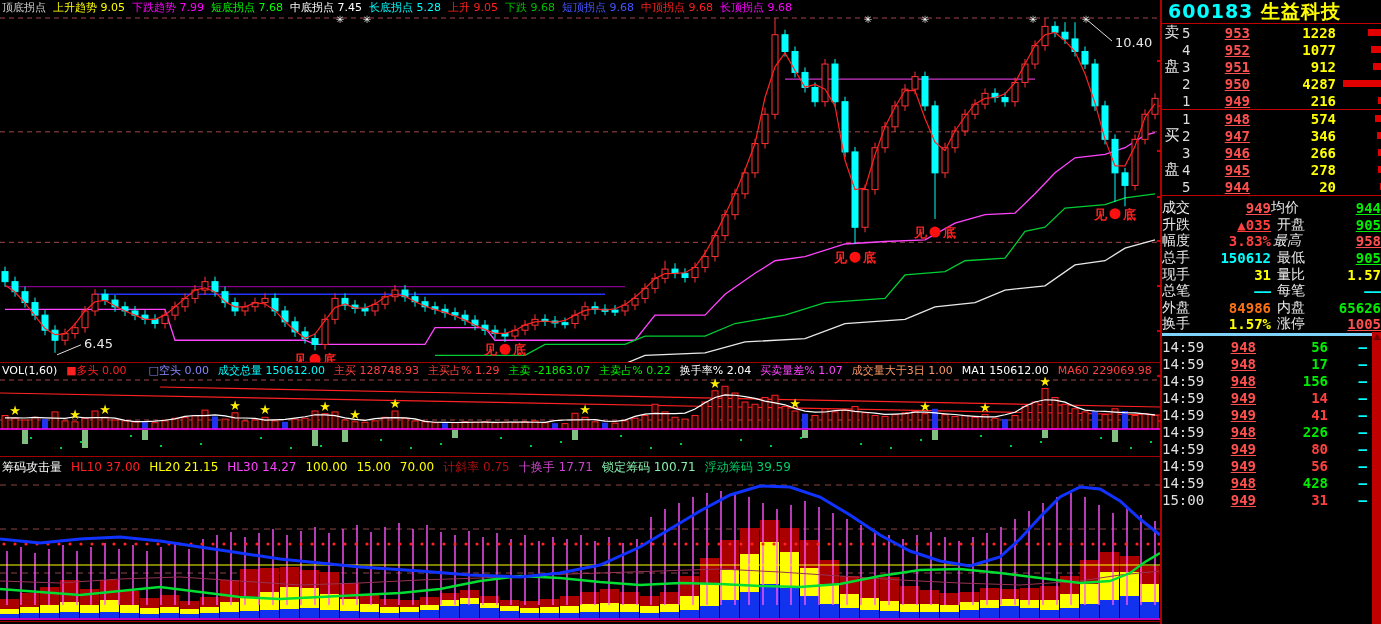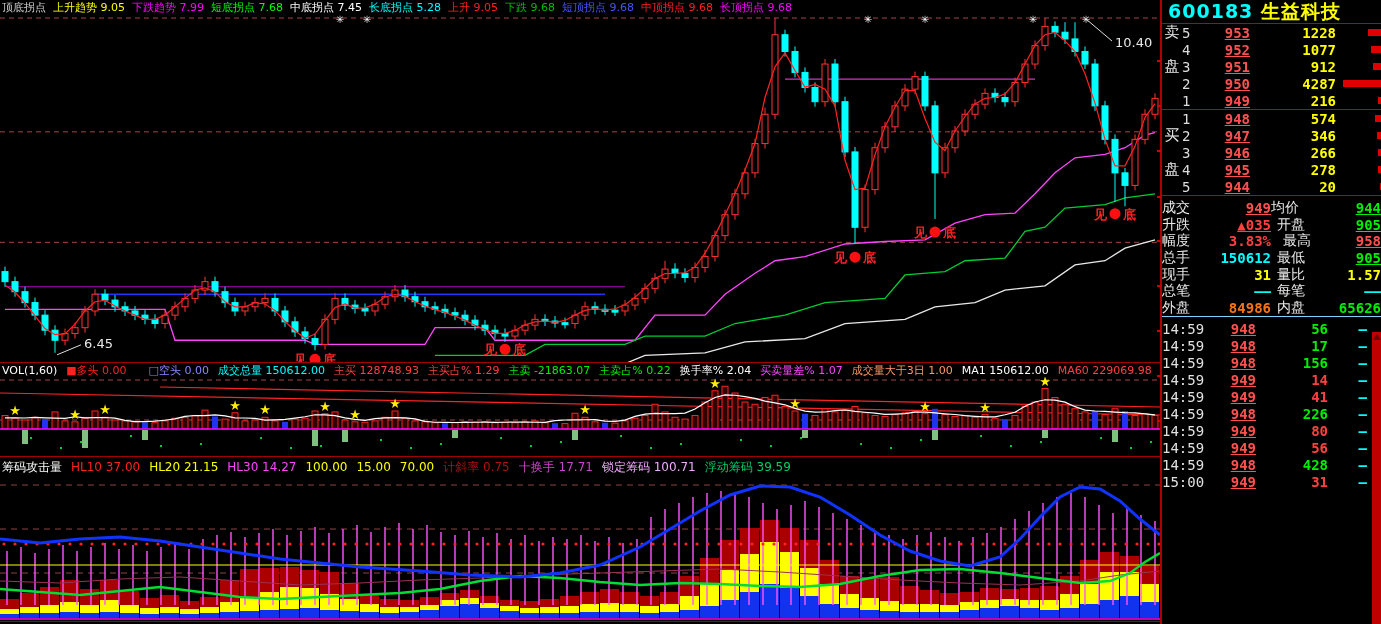--- a/index.html
+++ b/index.html
@@ -527,21 +527,21 @@
   <div class="pane-header" id="chip-header" style="top:458px;height:18px;font-size:12px">
       <span style="color: rgb(255, 255, 255);">筹码攻击量 </span>
       <span style="color: rgb(255, 32, 32);">HL10 37.00</span>
       <span style="color: rgb(255, 255, 0);">HL20 21.15</span>
       <span style="color: rgb(255, 68, 255);">HL30 14.27</span>
       <span style="color: rgb(255, 255, 0);">100.00</span>
       <span style="color: rgb(255, 255, 0);">15.00</span>
       <span style="color: rgb(255, 255, 0);">70.00</span>
       <span style="color: rgb(176, 16, 16);">计斜率 0.75</span>
       <span style="color: rgb(204, 68, 204);">十换手 17.71</span>
-      <span style="color: #f0abfc;">锁定筹码 100.71</span>
+      <span style="color: #86efac;">锁定筹码 100.71</span>
       <span style="color: rgb(0, 204, 102);">浮动筹码 39.59</span>
     </div>
   <svg id="chip-svg" width="1160" height="144" style="top:477px">
       <line x1="0" y1="8" x2="1160" y2="8" stroke="#8b4545" stroke-width="1" stroke-dasharray="6,5"></line>
       <line x1="0" y1="52" x2="1160" y2="52" stroke="#8b4545" stroke-width="1" stroke-dasharray="6,5"></line>
       <line x1="0" y1="96" x2="1160" y2="96" stroke="#8b4545" stroke-width="1" stroke-dasharray="6,5"></line>
       <rect x="0" y="137" width="19" height="4" fill="#1133ee"></rect>
       <rect x="0" y="132" width="19" height="5" fill="#ffff00"></rect>
       <rect x="0" y="122" width="19" height="10" fill="#aa0000"></rect>
       <rect x="20" y="136" width="19" height="5" fill="#1133ee"></rect>
@@ -1005,37 +1005,37 @@
         <div class="bookrow">
           <div class="sidechar"></div>
           <div class="lvl">5</div>
           <div class="px">944</div>
           <div class="qty">20</div>
           <div class="depthwrap">
             <div class="depthbar" style="width: 1px;"></div>
           </div>
         </div>
       </div>
-    <div id="infopanel" style="padding-top:4px;border-bottom:1px solid #7dd3fc">
+    <div id="infopanel" style="padding-top:4px;border-bottom:3px solid #7dd3fc">
         <div class="inforow">
           <div class="ilab">成交</div>
           <div class="ival u" style="color: rgb(255, 80, 80);">949</div>
           <div class="ilab" style="">均价</div>
           <div class="ival2 u" style="color: rgb(0, 238, 0);">944</div>
         </div>
         <div class="inforow">
           <div class="ilab">升跌</div>
           <div class="ival u" style="color: rgb(255, 64, 64);">▲035</div>
           <div class="ilab" style="margin-left: 6px;">开盘</div>
           <div class="ival2 u" style="color: rgb(0, 238, 0);">905</div>
         </div>
         <div class="inforow">
           <div class="ilab">幅度</div>
           <div class="ival" style="color: rgb(255, 64, 64);">3.83%</div>
-          <div class="ilab" style="margin-left: 12px;">最高</div>
+          <div class="ilab" style="margin-left: 2px; font-style: italic;">最高</div>
           <div class="ival2 u" style="color: rgb(255, 80, 80);">958</div>
         </div>
         <div class="inforow">
           <div class="ilab">总手</div>
           <div class="ival" style="color: rgb(0, 255, 255);">150612</div>
           <div class="ilab" style="margin-left: 6px;">最低</div>
           <div class="ival2 u" style="color: rgb(0, 238, 0);">905</div>
         </div>
         <div class="inforow">
           <div class="ilab">现手</div>
@@ -1047,20 +1047,26 @@
           <div class="ilab">总笔</div>
           <div class="ival" style="color: rgb(0, 255, 255);">——</div>
           <div class="ilab" style="margin-left: 6px;">每笔</div>
           <div class="ival2" style="color: rgb(0, 255, 255);">——</div>
         </div>
         <div class="inforow">
           <div class="ilab">外盘</div>
           <div class="ival" style="color: #f97316;">84986</div>
           <div class="ilab" style="margin-left: 6px;">内盘</div>
           <div class="ival2" style="color: rgb(0, 238, 0);">65626</div>
+        </div>
+        <div class="inforow">
+          <div class="ilab">换手</div>
+          <div class="ival" style="color: rgb(255, 255, 0);">1.57%</div>
+          <div class="ilab" style="margin-left: 6px;">涨停</div>
+          <div class="ival2 u" style="color: rgb(255, 80, 80);">1005</div>
         </div>
       </div>
     <div id="ticker" style="padding-top:3px">
         <div class="tsrow">
           <div class="tstime">14:59</div>
           <div class="tspx">948</div>
           <div class="tsq" style="color: rgb(0, 238, 0);">56</div>
           <div class="tsdash">—</div>
         </div>
         <div class="tsrow">

